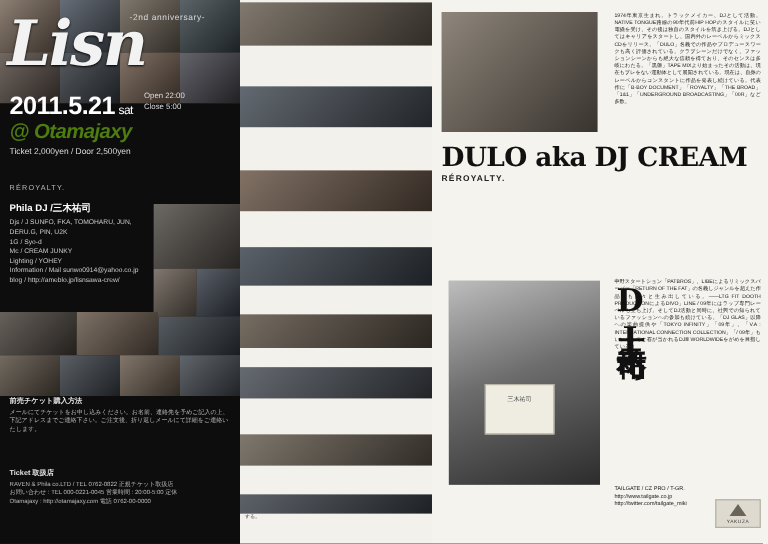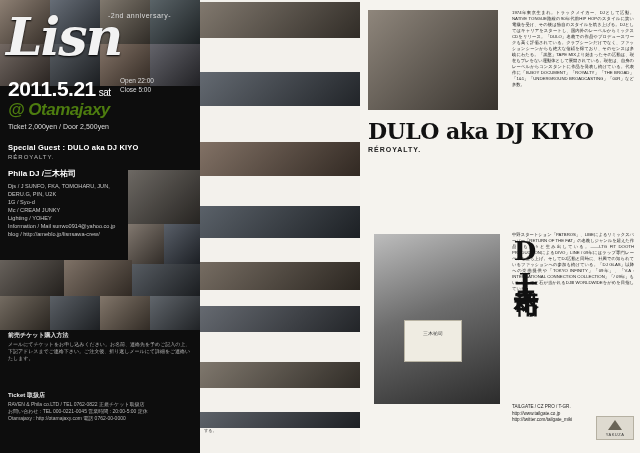--- a/index.html
+++ b/index.html
@@ -124,21 +124,20 @@
     <div id="lisn-title">Lisn</div>
 
     <div id="date-line">
       <span>2011.5.21</span><span class="sat">sat</span>
     </div>
     <div id="open-close" style="white-space:pre-line;">Open 22:00
 Close 5:00</div>
 
     <div id="venue">@ Otamajaxy</div>
     <div id="tickets">Ticket 2,000yen / Door 2,500yen</div>
-    <div id="special">Special Guest : DULO aka DJ KIYO</div>
     <div id="royalty-left">RÉROYALTY.</div>
 
     <div id="guest-line">Phila DJ /三木祐司</div>
     <div id="crew-block" style="white-space:pre-line;">Djs / J SUNFO, FKA, TOMOHARU, JUN, DERU.G, PIN, U2K
 1G / Syo-d
 Mc / CREAM JUNKY
 Lighting / YOHEY
 Information / Mail  sunwo0914@yahoo.co.jp
 blog / http://ameblo.jp/lisnsawa-crew/</div>
 
@@ -216,21 +215,21 @@
       <div class="bio">このまで数多くのクラブイベントで照明オペレーターとして活躍。空間を演出する。</div>
     </div>
   </div>
 
   <div id="right">
 
     <div class="ph" style="left:8px;top:10px;width:130px;height:100px;background:#7c7266;"></div>
 
     <div id="bio-dulo">1974年東京生まれ。トラックメイカー、DJとして活動。NATIVE TONGUE路線の90年代前HIP HOPのスタイルに笑い電撬を受け、その後は独自のスタイルを筑き上げる。DJとしてはキャリアをスタートし、国内外のレーベルからミックスCDをリリース。「DULO」名義での作品やプロデュースワークも高く評価されている。クラブシーンだけでなく、ファッションシーンからも絶大な信頼を得ており、そのセンスは多岐にわたる。「黒盤」TAPE MIXより始まったその活動は、現在もブレをない運動体として展開されている。現在は、自身のレーベルからコンスタントに作品を発表し続けている。代表作に「B-BOY DOCUMENT」「ROYALTY」「THE BROAD」「1&amp;1」「UNDERGROUND BROADCASTING」「00R」など多数。</div>
 
-    <div id="dulo-name">DULO aka DJ KIYO</div>
+    <div id="dulo-name">DULO aka DJ CREAM</div>
     <div id="dulo-royalty">RÉROYALTY.</div>
 
     <div id="bio-miki">中野スタートション「PATBROS」、LIBEによるリミックスバーバー「RETURN OF THE FAT」の名義しジャンルを超えた作品をも次々と生み出している。——LTG FIT DOOTH PRODUCTIONによるDIVO」LINE / 09年にはラップ専門レーベルも立ち上げ。そしてDJ活動と同時に、社興での知られているファッションへの参加も続けている。「DJ GLAS」以降への楽曲提供や「TOKYO INFINITY」「09年」、「V.A : INTERNATIONAL CONNECTION COLLECTION」「/ 09年」もいいやってと石が当かれるDJⅢ WORLDWIDEをがめを目指している。</div>
 
     <div id="portrait">
       <div class="inner"></div>
       <div class="board">
         <span>三木祐司</span>
       </div>
     </div>

